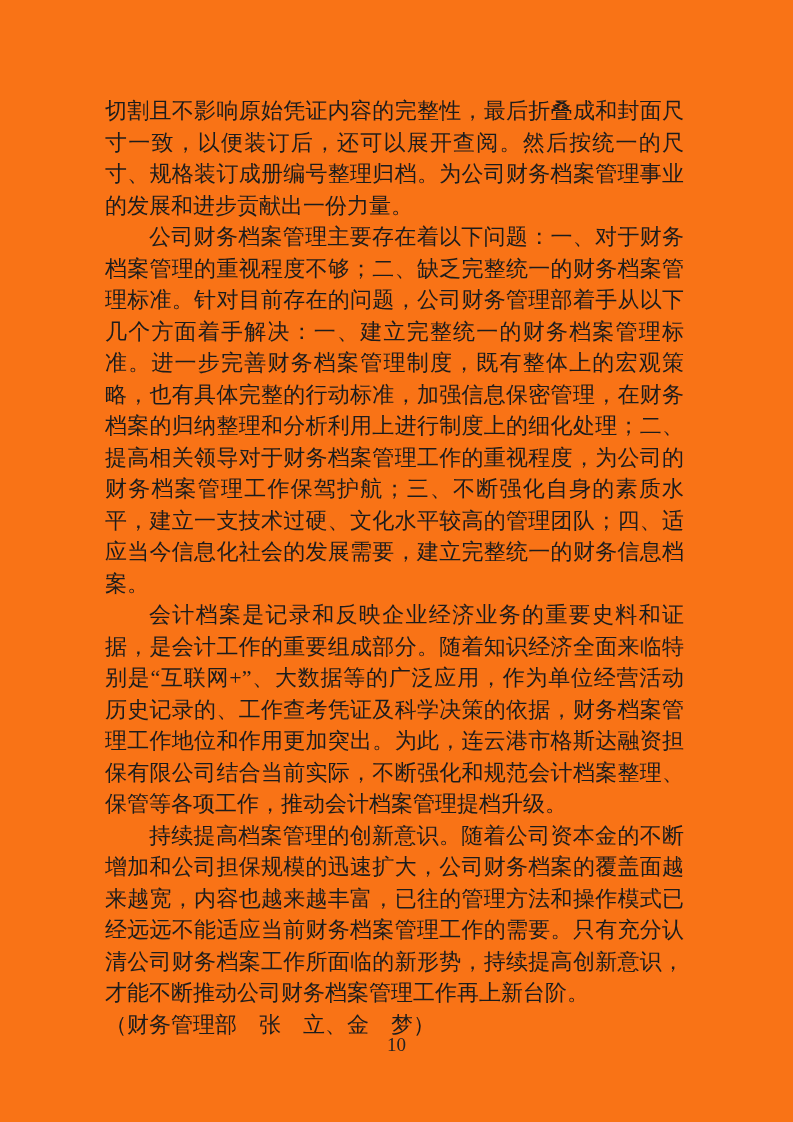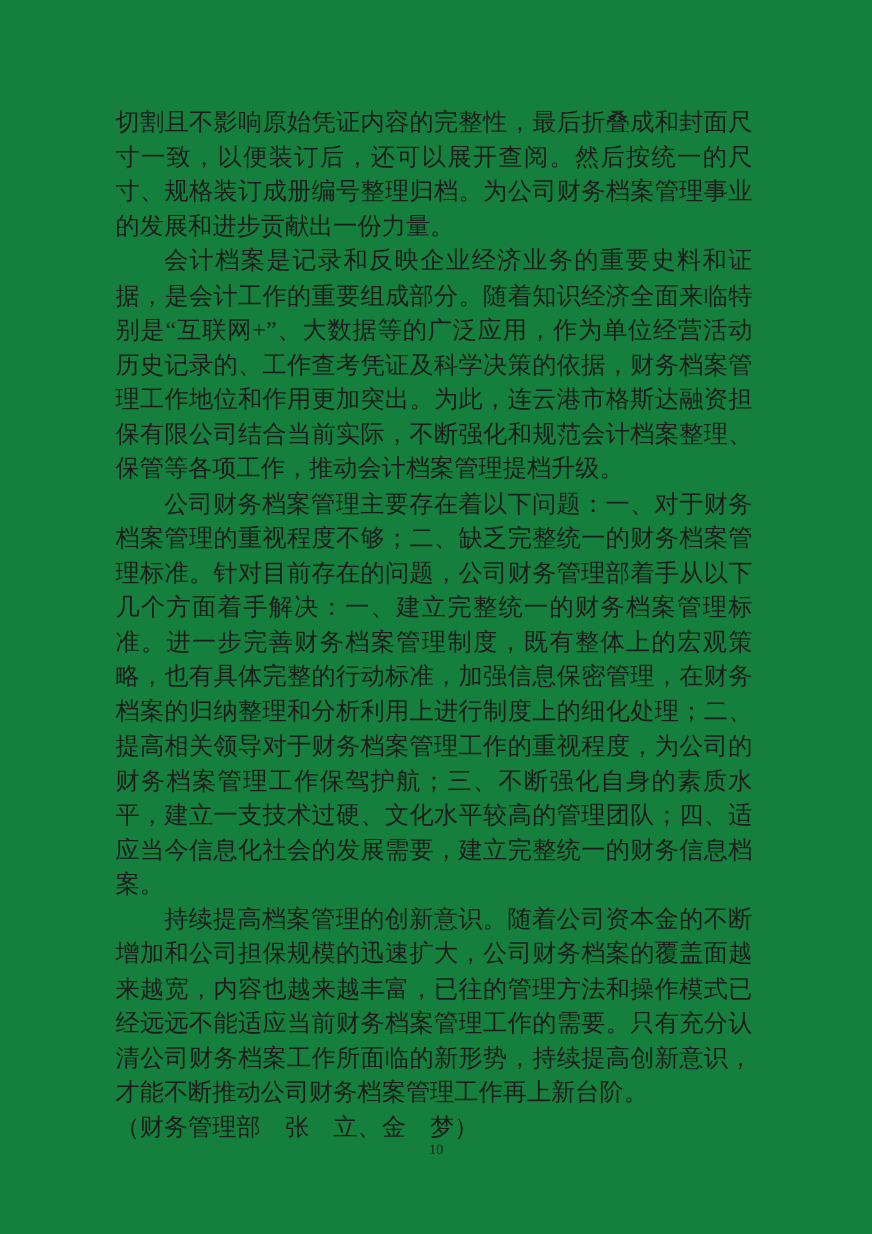--- a/index.html
+++ b/index.html
@@ -4,21 +4,21 @@
 <style>
   html, body {
     margin: 0;
     padding: 0;
     background: #ffffff;
   }
   .page {
     position: relative;
     width: 793px;
     height: 1122px;
-    background: #15803d;
+    background: #f97316;
     overflow: hidden;
     font-family: "Liberation Serif", "DejaVu Serif", serif;
     color: #1c1c1c;
   }
   .content {
     position: absolute;
     left: 105px;
     top: 95px;
     width: 579px;
   }
@@ -35,30 +35,30 @@
   }
   .content p.signature {
     text-indent: 0;
   }
   .page-number {
     position: absolute;
     top: 1036px;
     left: 0;
     width: 100%;
     text-align: center;
-    font-size: 13px;
+    font-size: 19px;
     line-height: 18px;
     color: #222222;
   }
 </style>
 </head>
 <body>
 
 <div class="page">
   <div class="content">
     <p>切割且不影响原始凭证内容的完整性，最后折叠成和封面尺寸一致，以便装订后，还可以展开查阅。然后按统一的尺寸、规格装订成册编号整理归档。为公司财务档案管理事业的发展和进步贡献出一份力量。</p>
+    <p class="indent">公司财务档案管理主要存在着以下问题：一、对于财务档案管理的重视程度不够；二、缺乏完整统一的财务档案管理标准。针对目前存在的问题，公司财务管理部着手从以下几个方面着手解决：一、建立完整统一的财务档案管理标准。进一步完善财务档案管理制度，既有整体上的宏观策略，也有具体完整的行动标准，加强信息保密管理，在财务档案的归纳整理和分析利用上进行制度上的细化处理；二、提高相关领导对于财务档案管理工作的重视程度，为公司的财务档案管理工作保驾护航；三、不断强化自身的素质水平，建立一支技术过硬、文化水平较高的管理团队；四、适应当今信息化社会的发展需要，建立完整统一的财务信息档案。</p>
     <p class="indent">会计档案是记录和反映企业经济业务的重要史料和证据，是会计工作的重要组成部分。随着知识经济全面来临特别是“互联网+”、大数据等的广泛应用，作为单位经营活动历史记录的、工作查考凭证及科学决策的依据，财务档案管理工作地位和作用更加突出。为此，连云港市格斯达融资担保有限公司结合当前实际，不断强化和规范会计档案整理、保管等各项工作，推动会计档案管理提档升级。</p>
-    <p class="indent">公司财务档案管理主要存在着以下问题：一、对于财务档案管理的重视程度不够；二、缺乏完整统一的财务档案管理标准。针对目前存在的问题，公司财务管理部着手从以下几个方面着手解决：一、建立完整统一的财务档案管理标准。进一步完善财务档案管理制度，既有整体上的宏观策略，也有具体完整的行动标准，加强信息保密管理，在财务档案的归纳整理和分析利用上进行制度上的细化处理；二、提高相关领导对于财务档案管理工作的重视程度，为公司的财务档案管理工作保驾护航；三、不断强化自身的素质水平，建立一支技术过硬、文化水平较高的管理团队；四、适应当今信息化社会的发展需要，建立完整统一的财务信息档案。</p>
     <p class="indent">持续提高档案管理的创新意识。随着公司资本金的不断增加和公司担保规模的迅速扩大，公司财务档案的覆盖面越来越宽，内容也越来越丰富，已往的管理方法和操作模式已经远远不能适应当前财务档案管理工作的需要。只有充分认清公司财务档案工作所面临的新形势，持续提高创新意识，才能不断推动公司财务档案管理工作再上新台阶。</p>
     <p class="signature">（财务管理部　张　立、金　梦）</p>
   </div>
   <div class="page-number">10</div>
 </div>
 
 </body></html>

